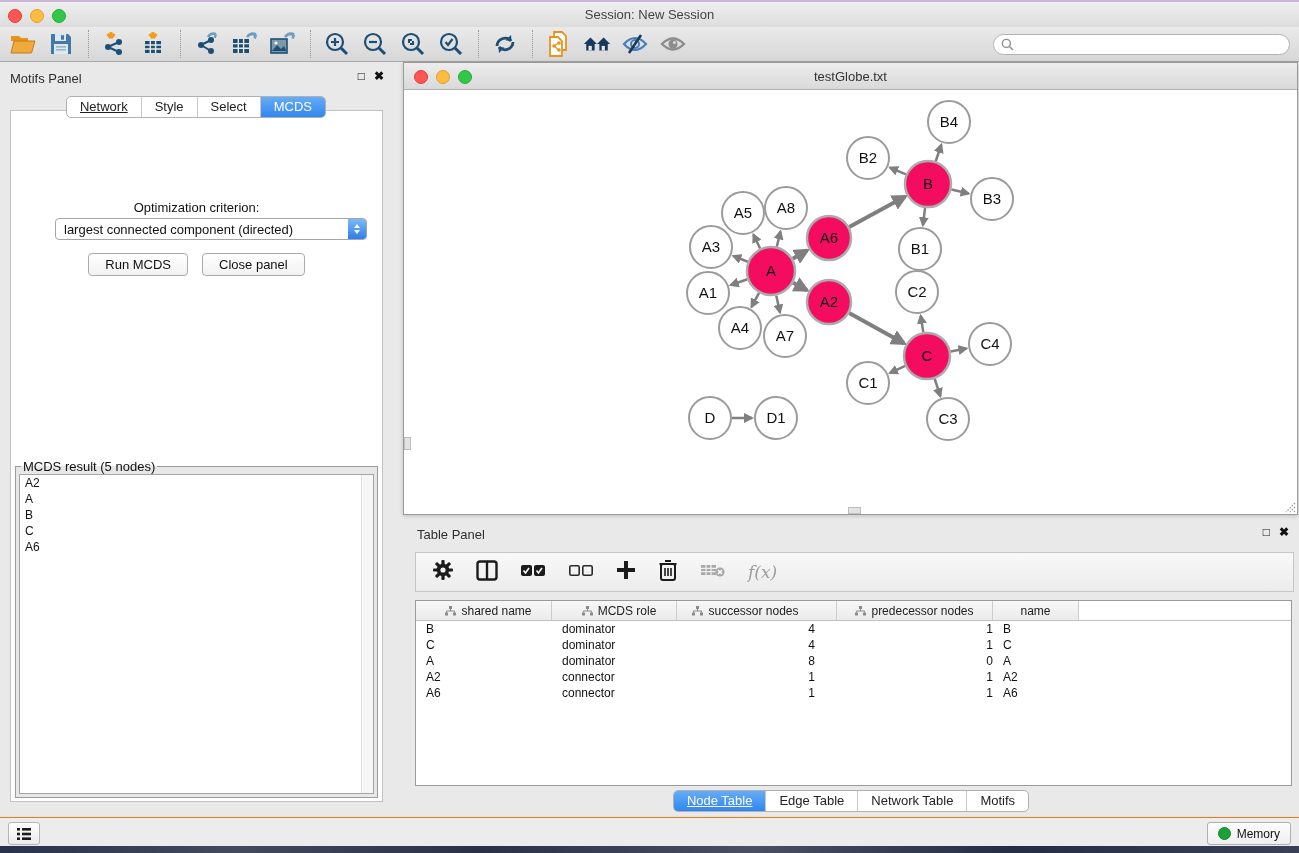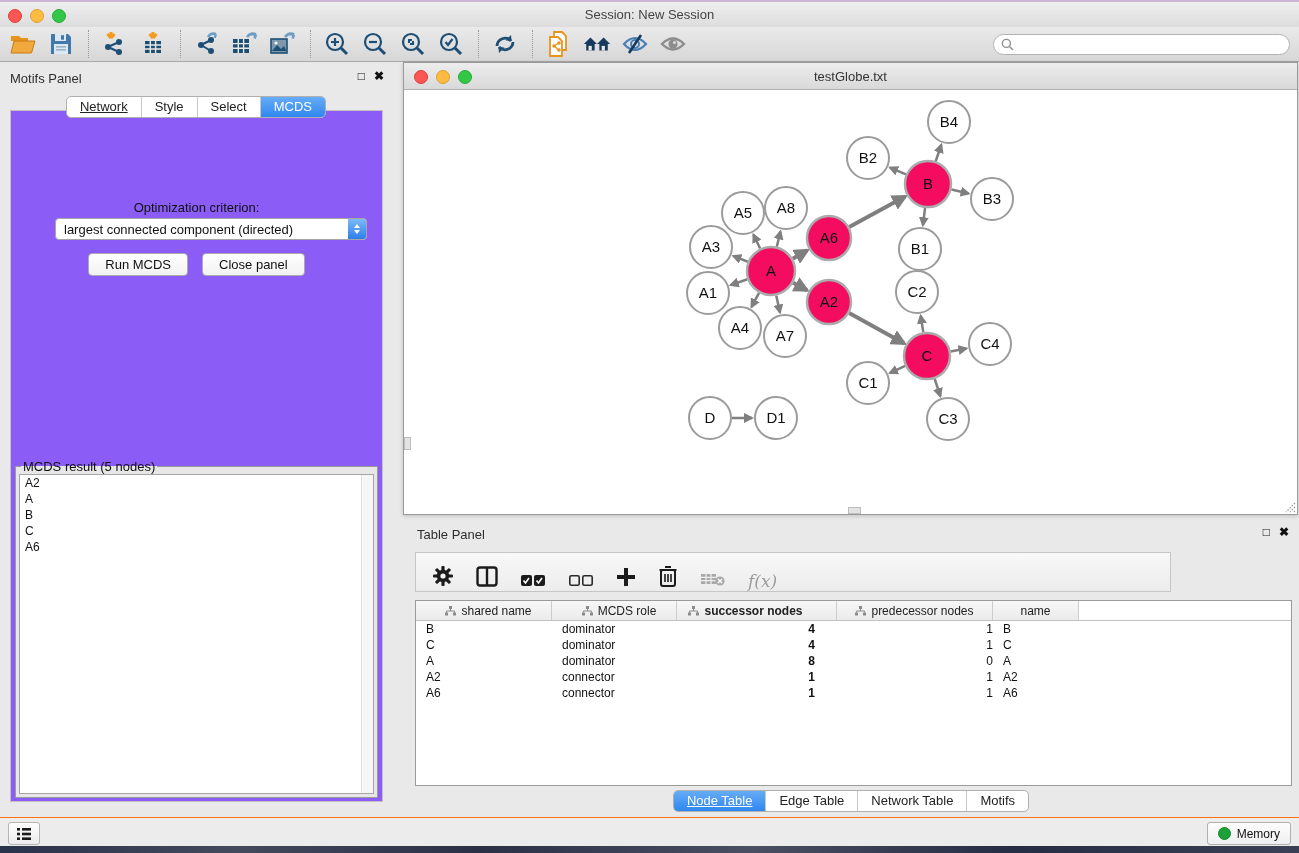--- a/index.html
+++ b/index.html
@@ -28,21 +28,21 @@
     padding:0 7px;box-sizing:border-box;}
   .searchbox input{border:none;outline:none;flex:1;font-size:12px;background:transparent;
     font-family:"Liberation Sans",sans-serif;}
   
   .cpanel{position:absolute;left:0;top:63px;width:392px;bottom:35px;background:#e9e9e9;}
   .panel-head{position:absolute;left:10px;right:8px;top:6px;height:18px;}
   .panel-title{font-size:13px;color:#2e2e2e;}
   .panel-btns{position:absolute;right:0;top:0;display:flex;gap:9px;font-size:12px;color:#111;}
   .panel-btns span{cursor:default;}
   .cpanel-body{position:absolute;left:10px;right:9px;top:47px;bottom:16px;
-    border:1px solid #c2c2c2;background:#8b5cf6;}
+    border:1px solid #c2c2c2;background:#ffffff;}
   .seg{display:inline-flex;background:#fff;border:1px solid #b0b0b0;border-radius:5px;overflow:hidden;}
   .seg .tab{padding:2px 13px 3px;font-size:13px;color:#222;border-left:1px solid #c8c8c8;}
   .seg .tab:first-child{border-left:none;text-decoration:underline;}
   .seg .tab.active{background:linear-gradient(#66acf7,#2f87f0);color:#fff;}
   .cp-tabs{position:absolute;left:0;right:0;top:33px;text-align:center;z-index:3;}
   .opt-label{position:absolute;left:0;right:0;top:89px;text-align:center;font-size:13px;color:#111;}
   .combo{position:absolute;left:44px;top:107px;width:312px;height:22px;background:#fff;
     border:1px solid #a6a6a6;border-radius:4px;display:flex;align-items:center;box-sizing:border-box;}
   .combo .val{flex:1;font-size:13px;color:#111;padding-left:8px;white-space:nowrap;overflow:hidden;}
   .combo .stepper{width:18px;height:20px;border-radius:0 3px 3px 0;
@@ -72,35 +72,35 @@
   .netwin .nw-title .title{position:absolute;left:0;right:0;top:6px;text-align:center;
     font-size:13px;color:#333;}
   .nw-canvas{position:absolute;left:0;top:27px;right:0;bottom:0;}
   .grip-left{position:absolute;left:0;top:374px;width:7px;height:13px;background:#e3e3e3;
     border:1px solid #bdbdbd;box-sizing:border-box;}
   .grip-bottom{position:absolute;left:444px;bottom:0;width:13px;height:7px;background:#e3e3e3;
     border:1px solid #bdbdbd;box-sizing:border-box;}
   .resize-grip{position:absolute;right:1px;bottom:1px;width:14px;height:14px;}
   
   .tpanel{position:absolute;left:403px;top:520px;right:0;bottom:35px;background:#e9e9e9;}
-  .tp-toolbar{position:absolute;left:12px;width:756px;top:32px;height:40px;
+  .tp-toolbar{position:absolute;left:12px;width:879px;top:32px;height:40px;
     background:linear-gradient(#f8f8f8,#ececec);border:1px solid #c6c6c6;box-sizing:border-box;
-    display:flex;align-items:flex-end;padding-left:16px;gap:22px;}
+    display:flex;align-items:center;padding-left:16px;gap:22px;}
   .tp-table{position:absolute;left:12px;width:877px;top:80px;height:186px;background:#fff;
     border:1px solid #9a9a9a;box-sizing:border-box;overflow:hidden;}
   .thead{display:flex;height:19px;border-bottom:1px solid #c3c3c3;font-size:12px;color:#222;}
   .th{display:flex;align-items:center;justify-content:center;gap:5px;
     border-right:1px solid #cdcdcd;background:linear-gradient(#f7f7f7,#ebebeb);box-sizing:border-box;}
   .th .lbl{white-space:nowrap;}
   .th-fill{flex:1;background:#fff;border-right:none;}
   .trow{display:flex;height:16px;font-size:12px;color:#111;align-items:center;}
   .td{box-sizing:border-box;white-space:nowrap;overflow:hidden;}
   .c1{width:136px;padding-left:10px;}
   .c2{width:125px;padding-left:10px;}
-  .c3{width:160px;text-align:right;padding-right:22px;font-weight:bold;}
+  .c3{width:160px;text-align:right;padding-right:22px;}
   .c4{width:156px;text-align:right;padding-right:0;}
   .c5{width:86px;padding-left:10px;}
   .tp-tabs{position:absolute;left:0;right:0;top:270px;text-align:center;}
   
   .statusbar{position:absolute;left:0;bottom:7px;right:0;height:28px;background:#ececec;
     border-top:1px solid #f97316;}
   .listbtn{position:absolute;left:8px;top:4px;width:30px;height:21px;
     background:linear-gradient(#fdfdfd,#ececec);border:1px solid #b5b5b5;border-radius:3px;
     display:flex;align-items:center;justify-content:center;}
   .membtn{position:absolute;right:8px;top:4px;height:21px;display:flex;align-items:center;gap:6px;

